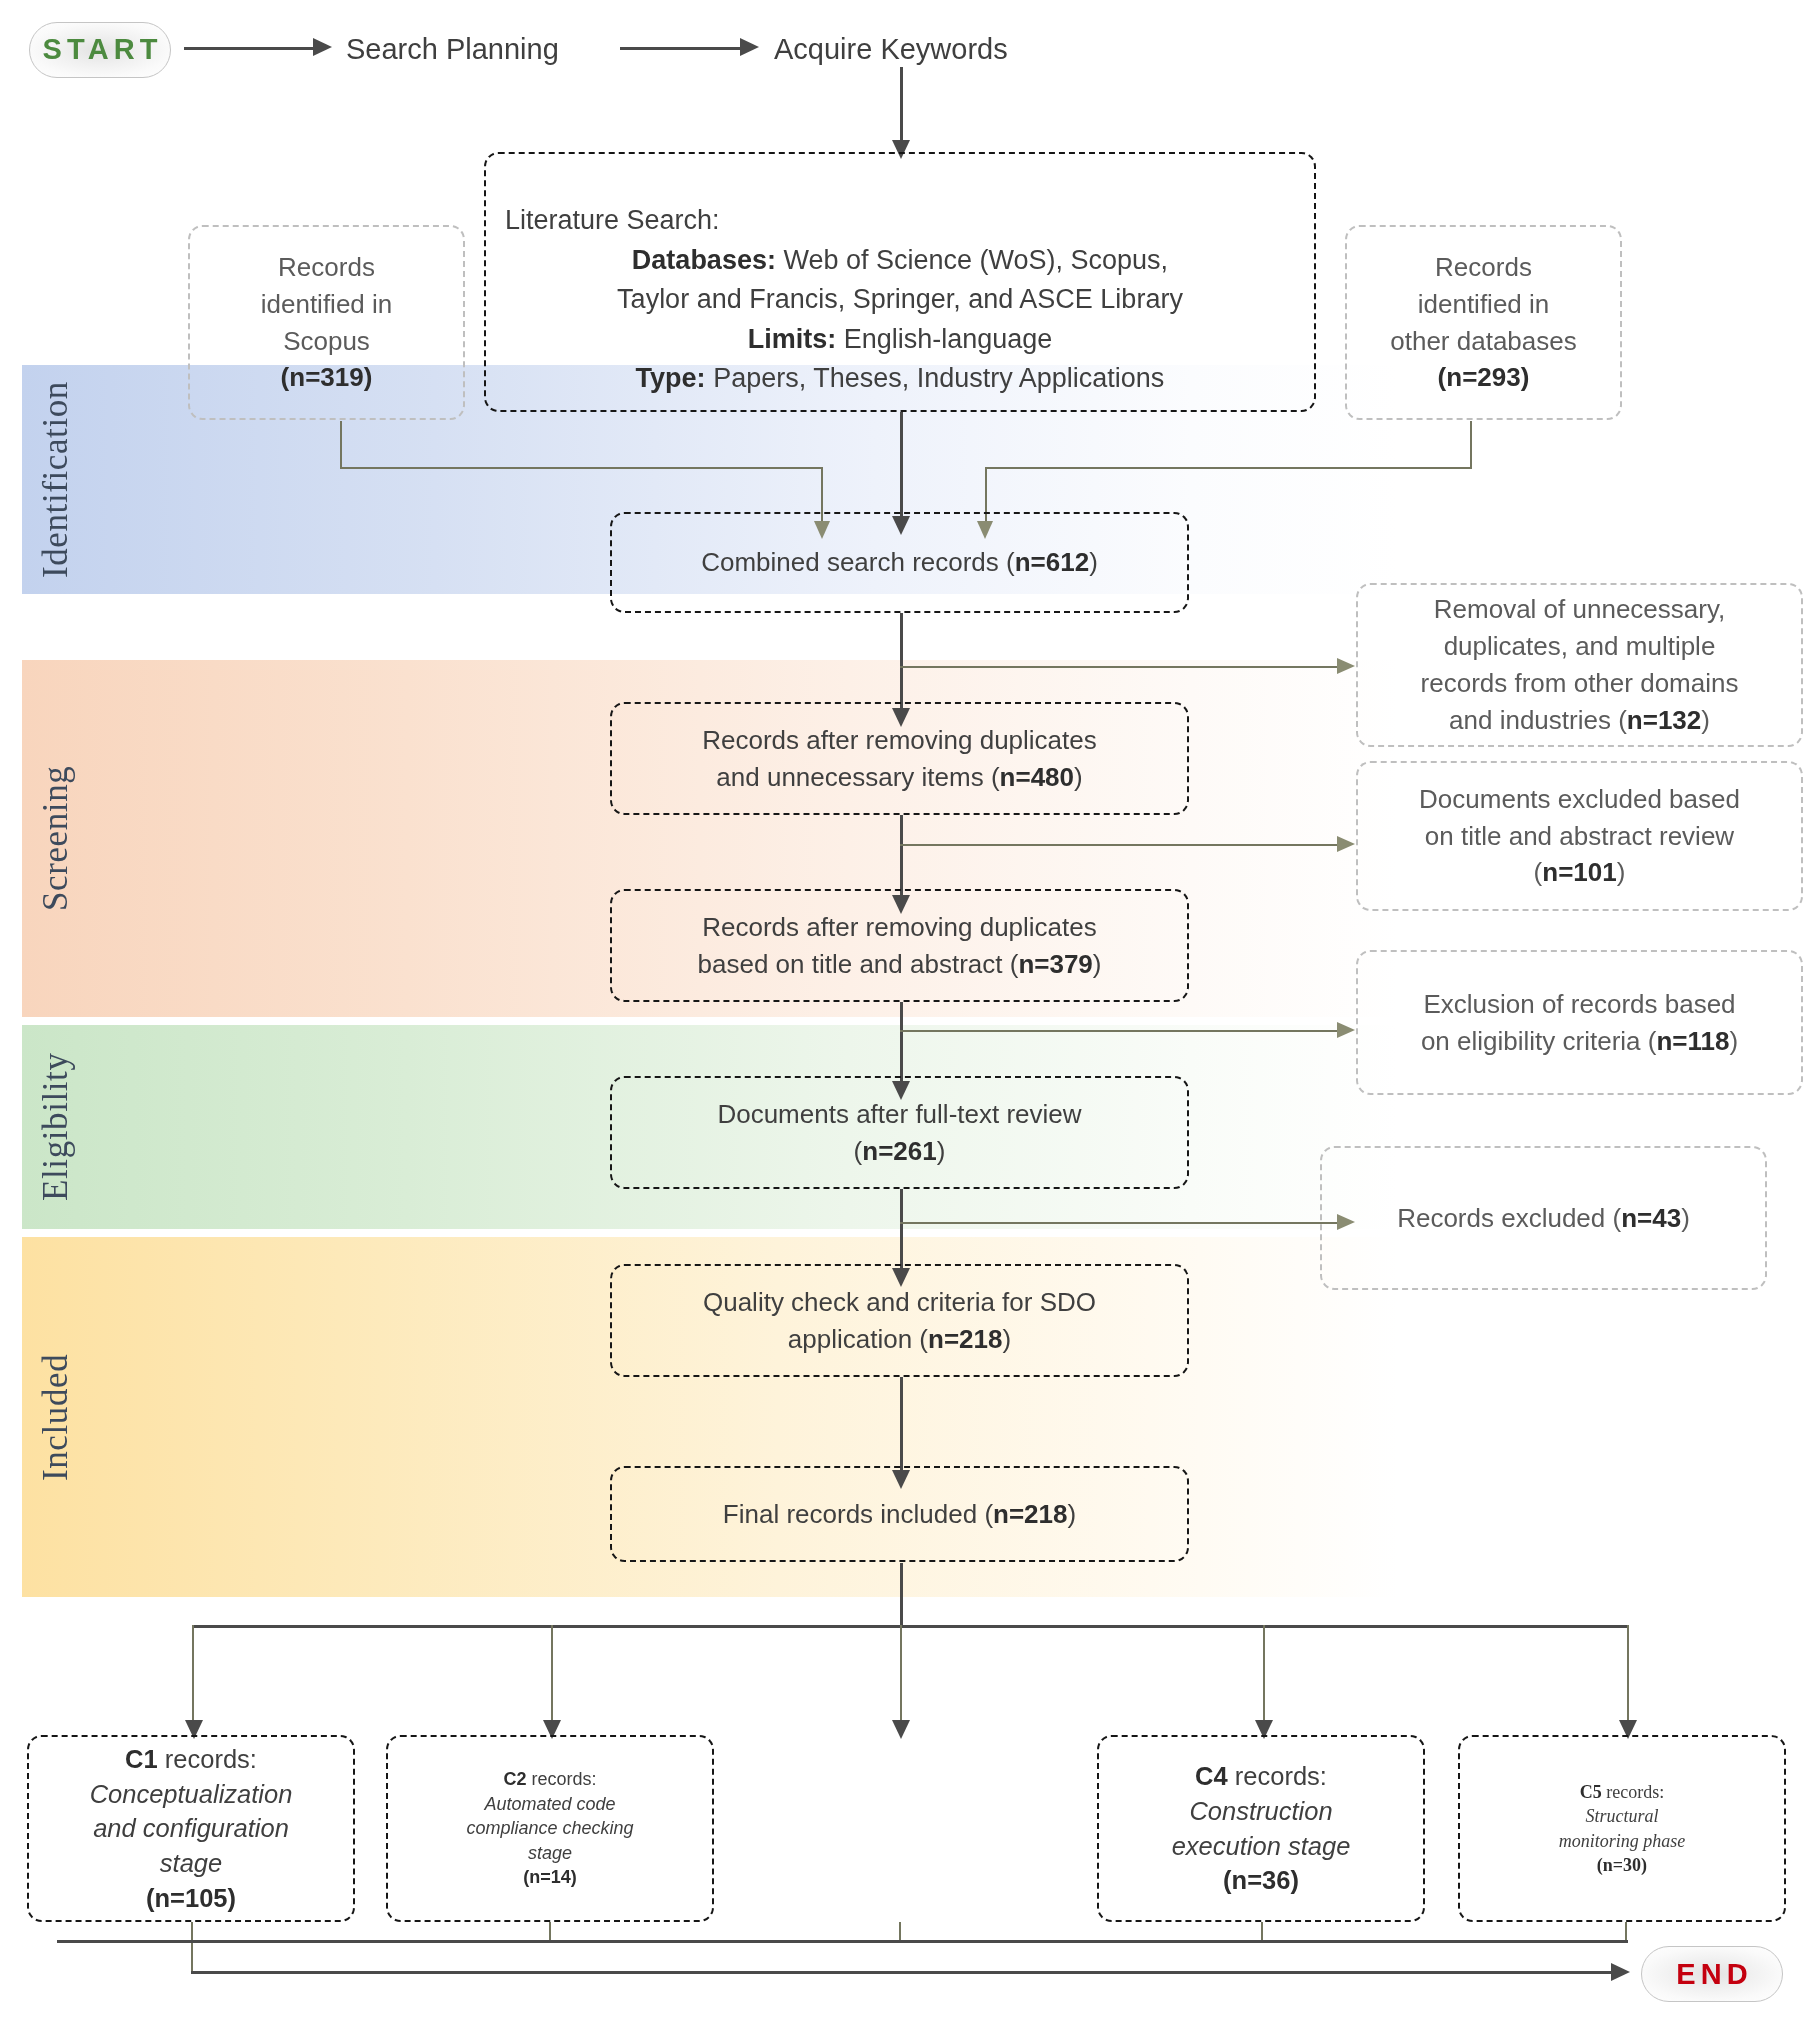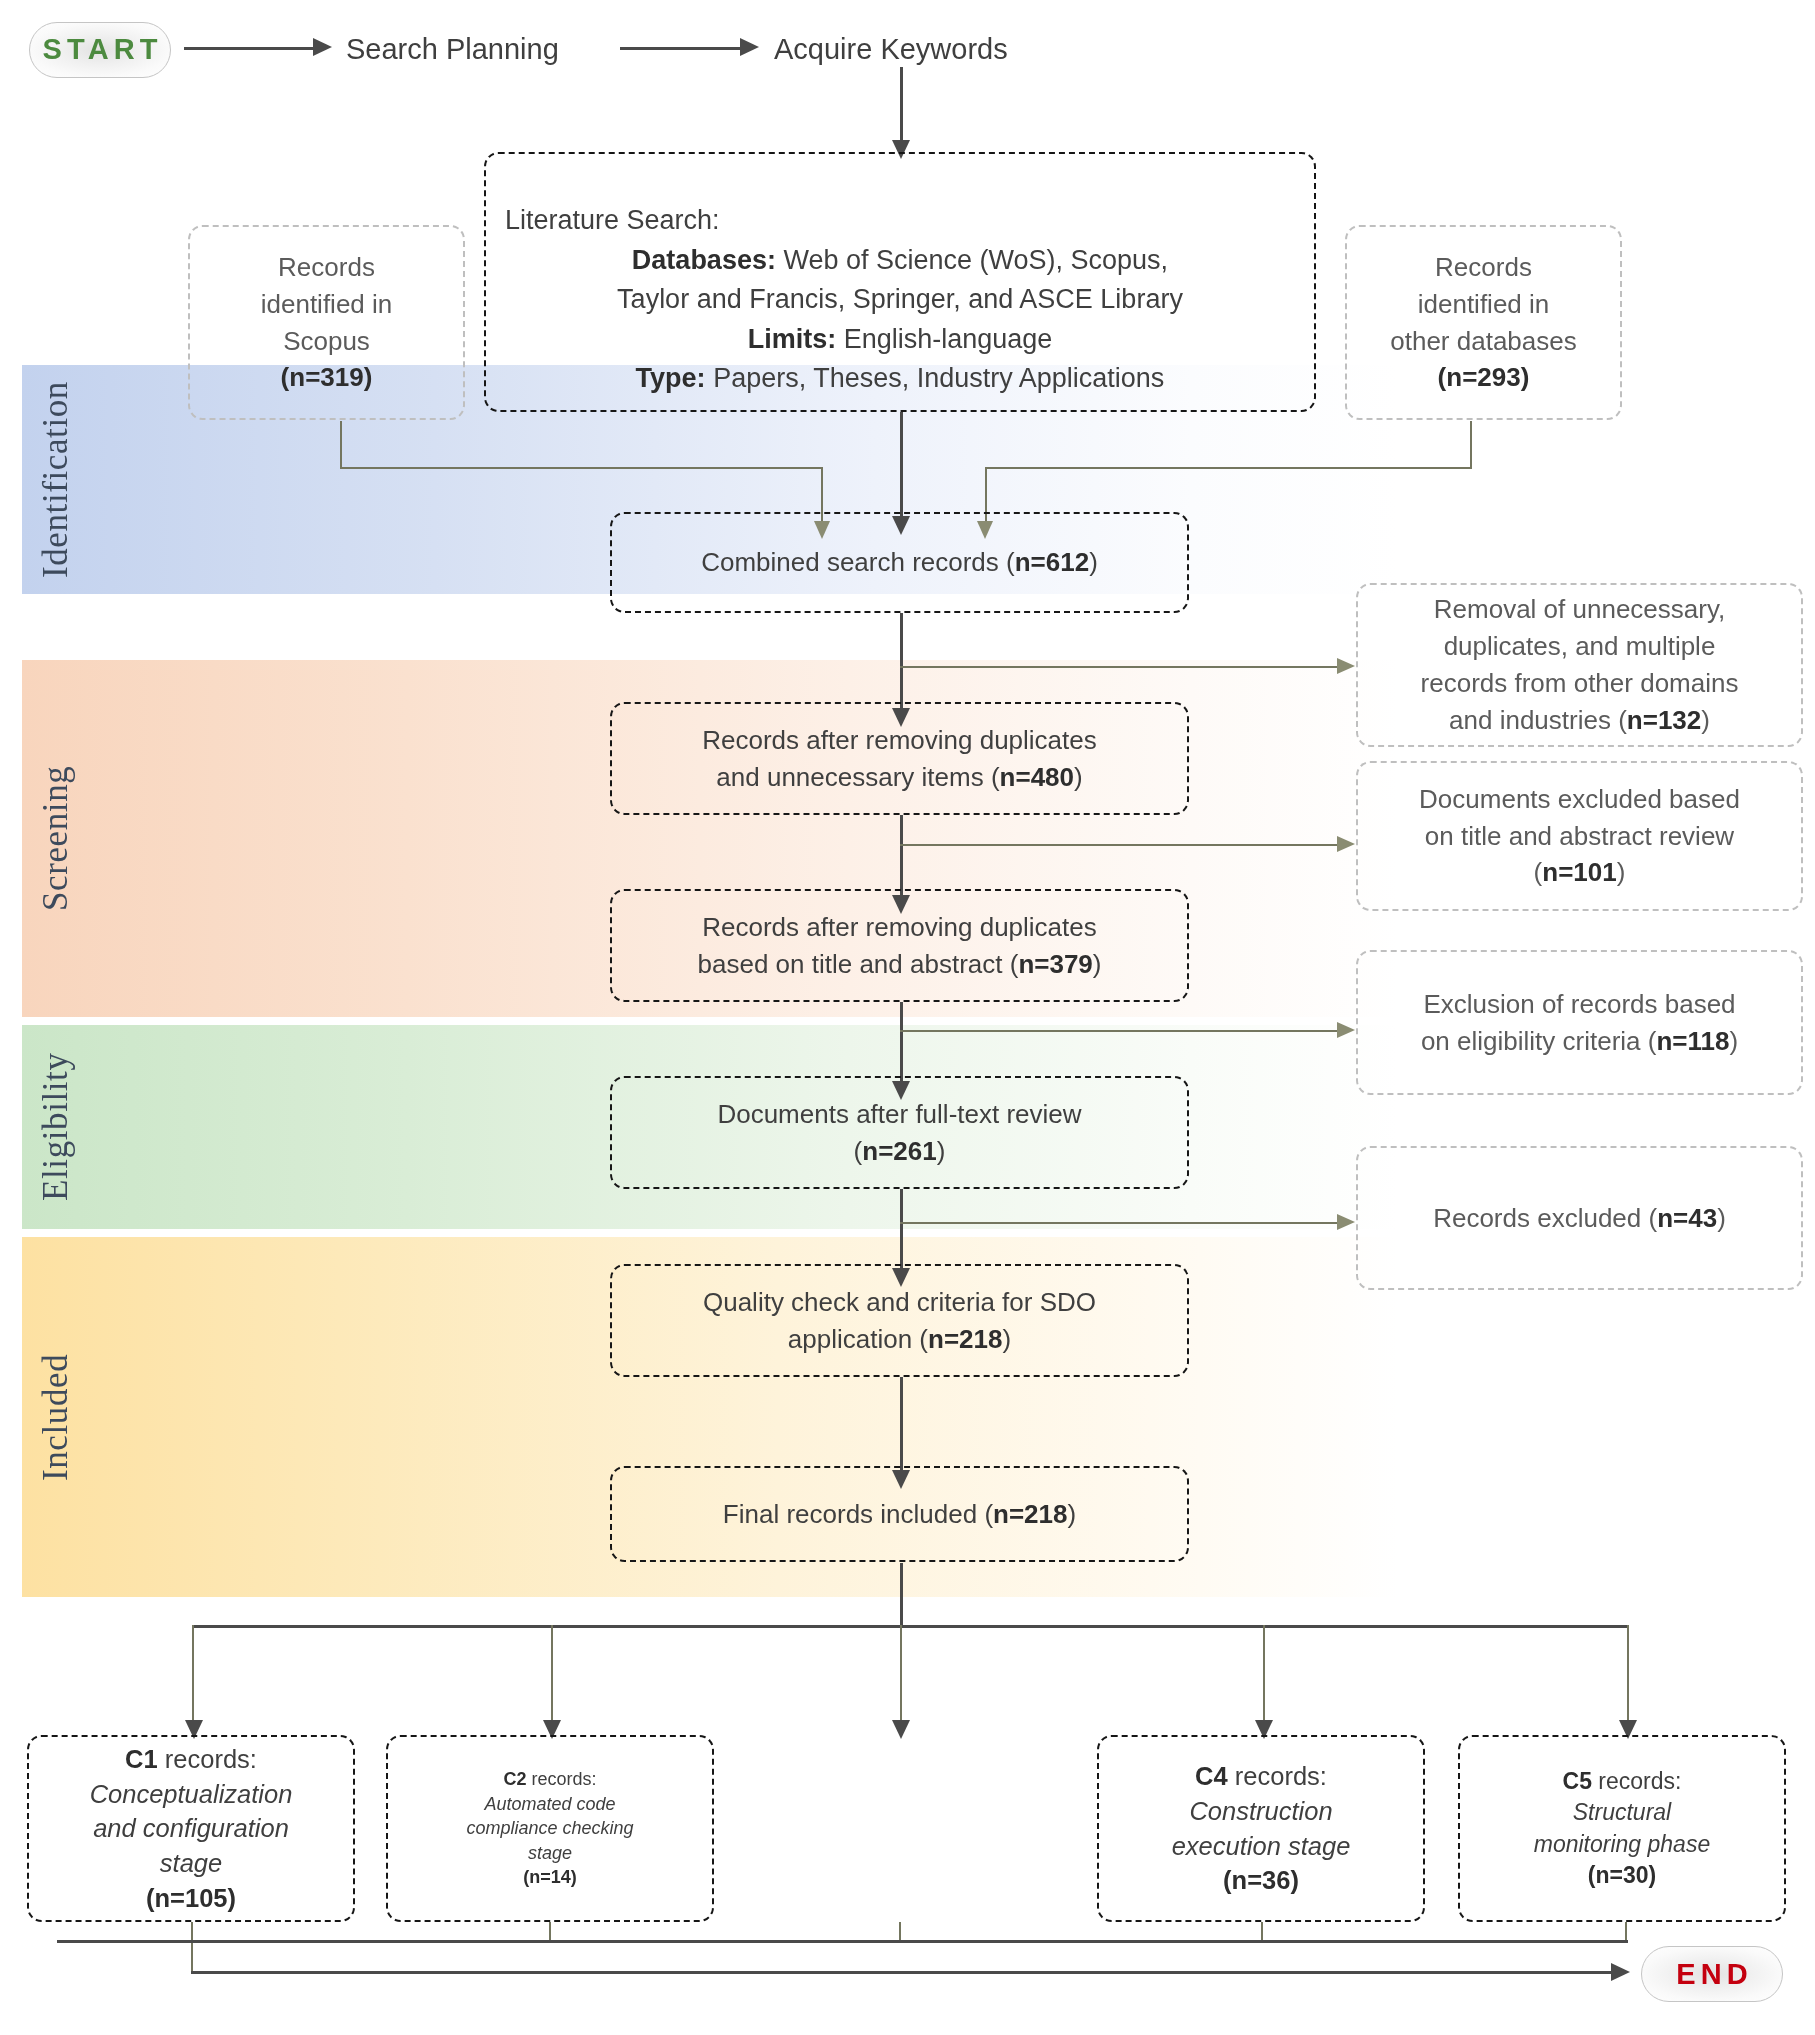--- a/index.html
+++ b/index.html
@@ -305,21 +305,21 @@
     </div>
   </div>
 
   <div class="node side" id="node-excl-eligibility" style="left:1356px;top:950px;width:447px;height:145px;">
     <div>Exclusion of records based</div>
     <div>
       <span>on eligibility criteria (</span><b>n=118</b><span>)</span>
     </div>
   </div>
 
-  <div class="node side" id="node-excl-records" style="left:1356px;top:1146px;width:447px;height:144px;">
+  <div class="node side" id="node-excl-records" style="left:1320px;top:1146px;width:447px;height:144px;">
     <div>
       <span>Records excluded (</span><b>n=43</b><span>)</span>
     </div>
   </div>
 
   <div class="ln v" style="left:900px;top:1563px;height:65px;"></div>
   <div class="ln h" style="left:192px;top:1625px;width:1435px;"></div>
 
   <div class="ln thin v" style="left:192px;top:1625px;height:99px;"></div>
   <div class="arrow-d" style="left:185px;top:1720px;"></div>
@@ -353,21 +353,21 @@
   </div>
 
 
   <div class="node primary cat" id="node-c4" style="left:1097px;top:1735px;width:328px;height:187px;font-size:25.5px;line-height:1.36;">
     <div><b>C4</b><span> records:</span></div>
     <div class="ital">Construction</div>
     <div class="ital">execution stage</div>
     <div><b>(n=36)</b></div>
   </div>
 
-  <div class="node primary cat" id="node-c5" style="left:1458px;top:1735px;width:328px;height:187px;font-size:23px;line-height:1.36;">
+  <div class="node primary cat" id="node-c5" style="left:1458px;top:1735px;width:328px;height:187px;font-size:18px;line-height:1.36;font-family:Liberation Serif, serif;">
     <div><b>C5</b><span> records:</span></div>
     <div class="ital">Structural</div>
     <div class="ital">monitoring phase</div>
     <div><b>(n=30)</b></div>
   </div>
 
   <div class="ln thin v" style="left:191px;top:1922px;height:52px;"></div>
   <div class="ln thin v" style="left:549px;top:1922px;height:20px;"></div>
   <div class="ln thin v" style="left:899px;top:1922px;height:20px;"></div>
   <div class="ln thin v" style="left:1261px;top:1922px;height:20px;"></div>

